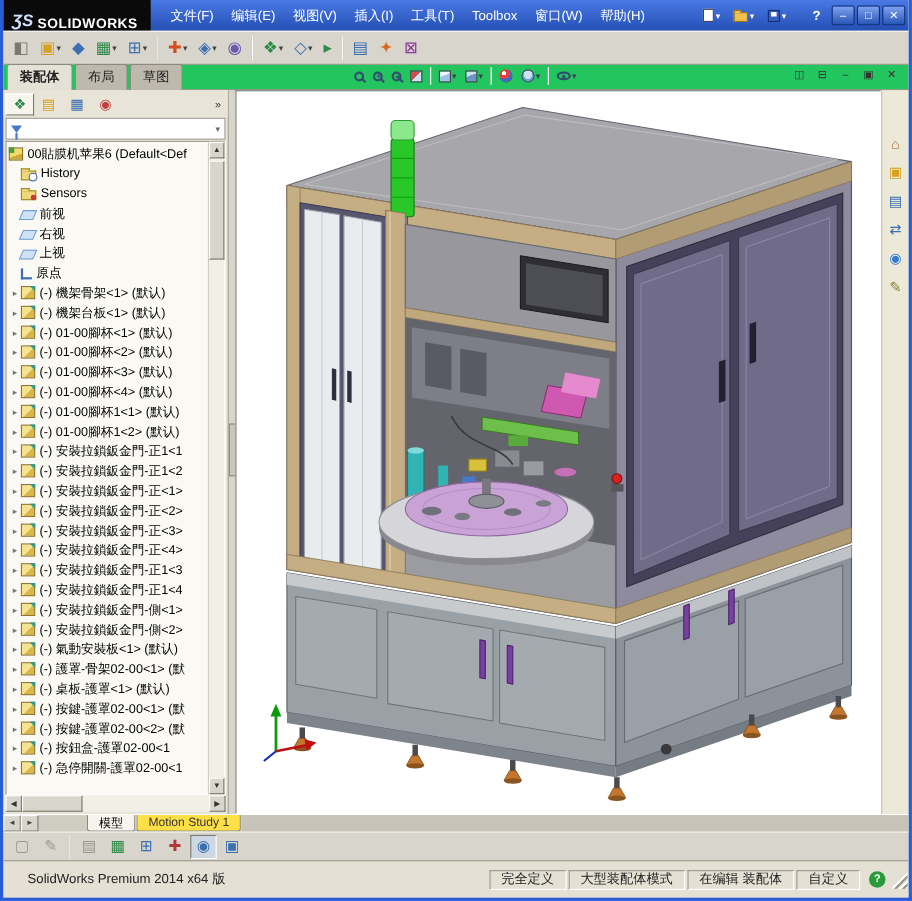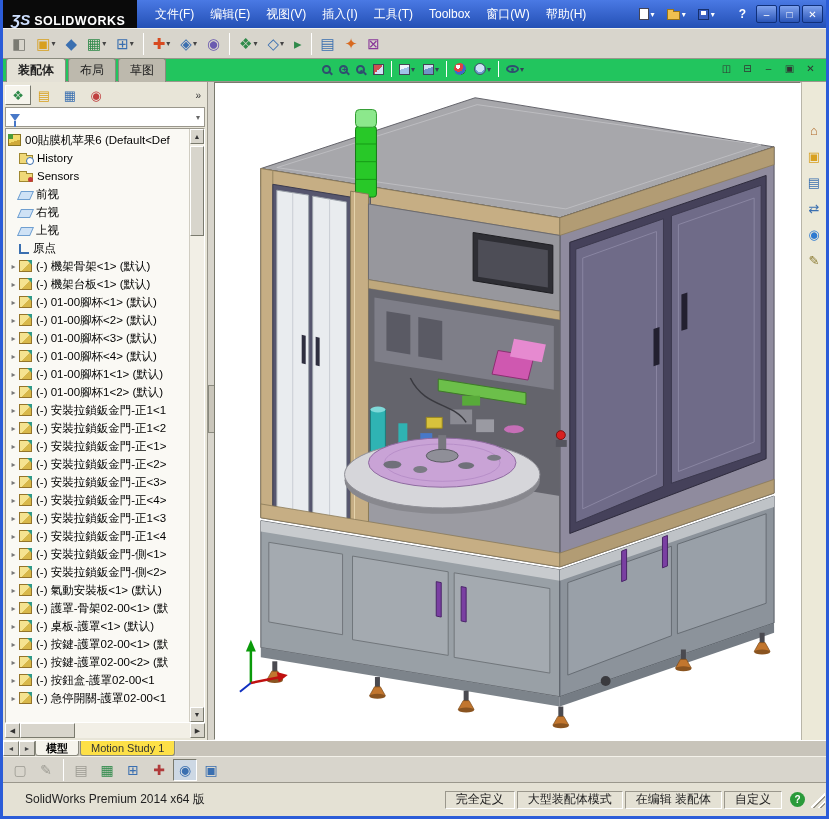--- a/index.html
+++ b/index.html
@@ -101,21 +101,21 @@
   
   .viewport{flex:1;position:relative;background:#fff;border:1px solid;border-color:#7a7a6e #fff #fff #7a7a6e;min-width:0;}
   .viewport svg{position:absolute;inset:0;width:100%;height:100%;}
   
   .taskpane{width:25px;flex:none;background:#ece9d8;border-left:1px solid #b8b5a8;display:flex;flex-direction:column;align-items:center;padding-top:38px;}
   .tpbtn{width:21px;height:21px;margin-bottom:5px;display:flex;align-items:center;justify-content:center;font-size:13px;border:1px solid transparent;}
   
   .bottomtabs{height:16px;flex:none;background:#cfccc2;display:flex;align-items:stretch;border-top:1px solid #fff;}
   .btscroll{width:16px;display:flex;align-items:center;justify-content:center;font-size:7px;color:#444;background:#d8d5cc;border:1px solid;border-color:#fff #7a7a6e #7a7a6e #fff;}
   .btab{padding:1px 10px;font-size:11px;display:flex;align-items:center;background:#fde047;border:1px solid #8a8a7e;border-top:none;border-radius:0 0 3px 3px;margin-right:1px;color:#333;}
-  .btab.active{background:#f6f4ec;font-weight:bold;color:#000;}
+  .btab.active{background:#f6f4ec;font-weight:normal;color:#000;margin-left:44px;}
   .btfill{flex:1;background:#c8c4ba;}
   
   .bottombar{height:26px;flex:none;background:#d8d5cc;border-top:1px solid #f4f2ea;display:flex;align-items:center;padding:0 4px;}
   .bbtn{display:flex;align-items:center;justify-content:center;width:24px;height:22px;margin:0 1px;border:1px solid transparent;font-size:14px;}
   .bbtn.pressed{background:#cdd8e4;border-color:#7a7a6e #fff #fff #7a7a6e;}
   .bbtn.disabled{opacity:.55;}
   
   .statusbar{height:34px;flex:none;background:#e4e1d4;border-top:1px solid #9a978c;display:flex;align-items:center;font-size:12px;color:#222;padding-left:22px;}
   .stfill{flex:1;}
   .stcell{border:1px solid;border-color:#9a978c #fff #fff #9a978c;padding:1px 10px;margin-right:2px;height:18px;display:flex;align-items:center;}

